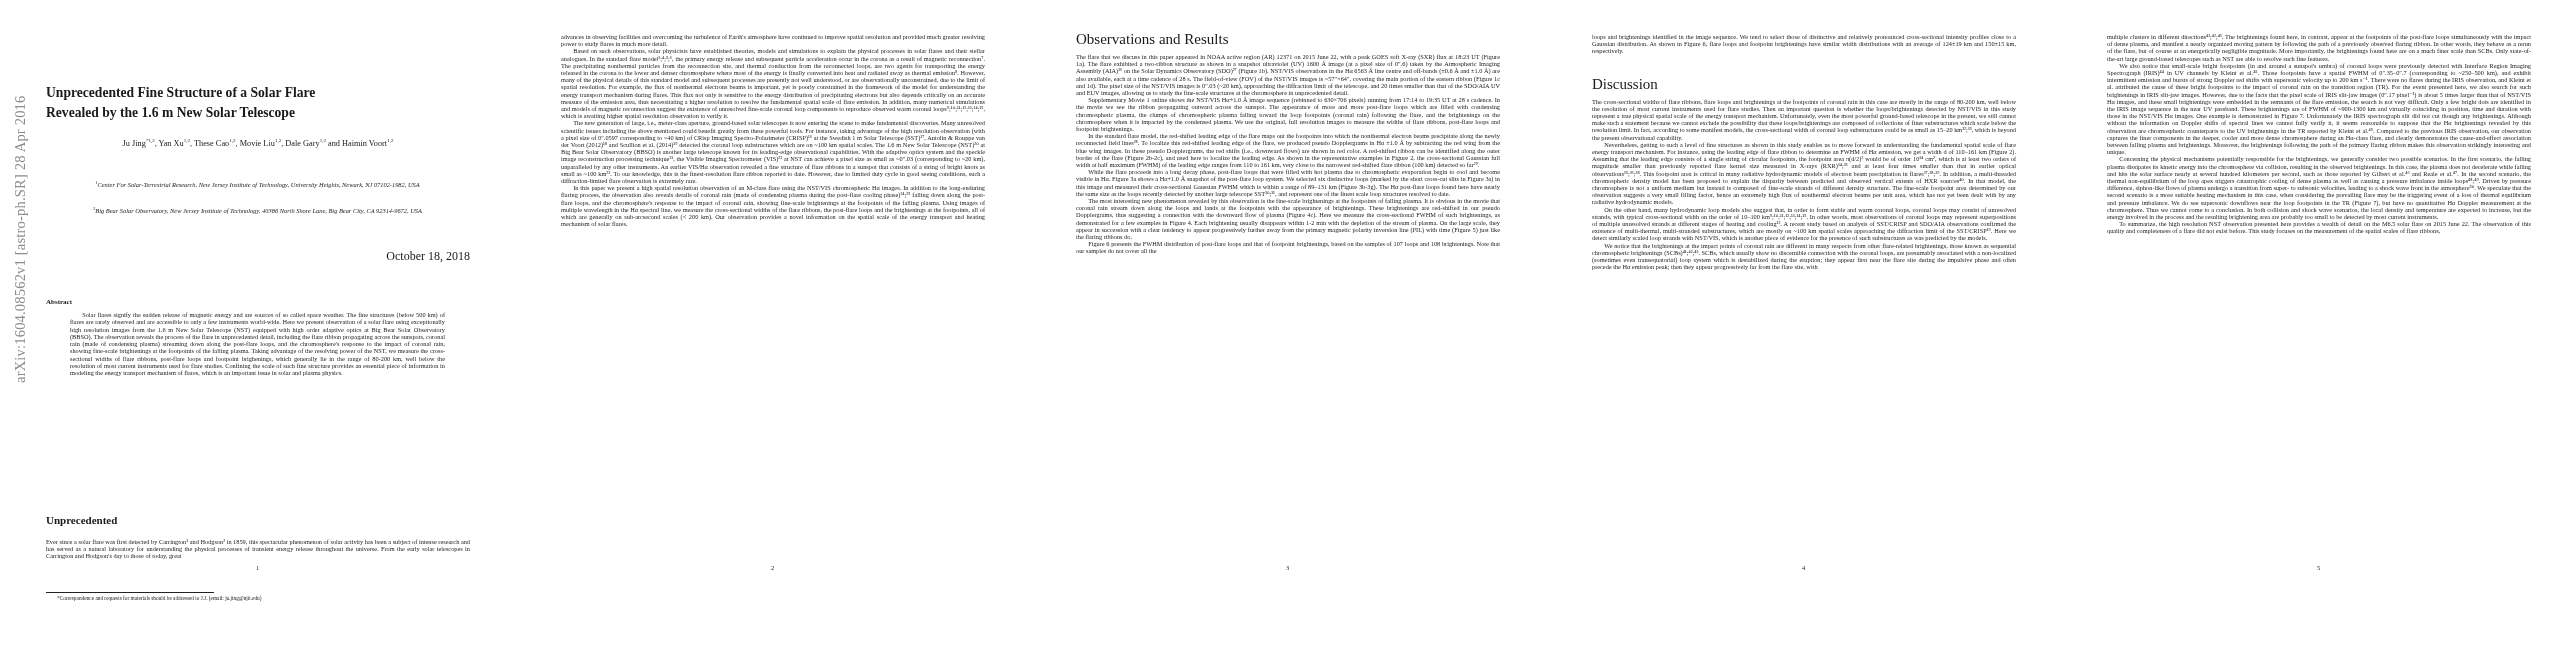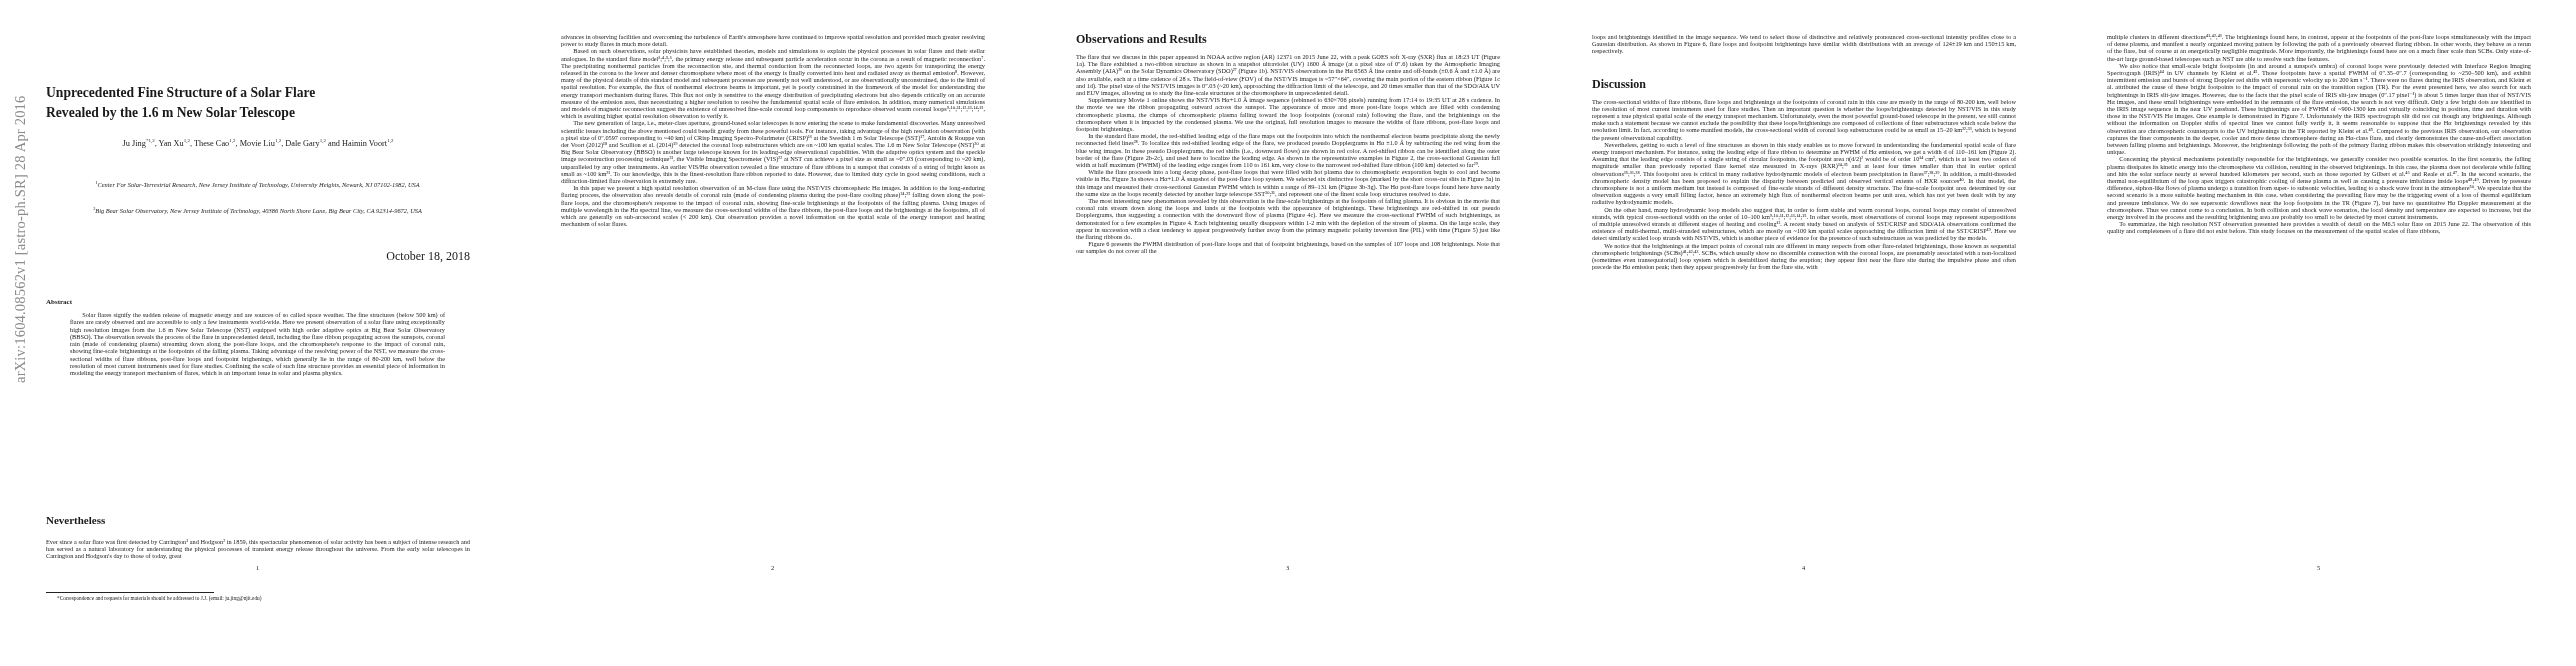--- a/index.html
+++ b/index.html
@@ -1,21 +1,21 @@
 <!DOCTYPE html>
 <html style="font-size:9px"><head>
 <meta charset="utf-8">
 <style>
   html, body { margin:0; padding:0; background:#ffffff; }
   body { width:2576px; height:667px; overflow:hidden; position:relative; font-family:"Liberation Serif","DejaVu Serif",serif; color:#1a1a1a; }
   .page { position:absolute; top:0; width:515px; height:667px; background:#fff; }
   .textblock { position:absolute; left:46px; width:424px; top:33px; font-size:6.3px; line-height:7.2px; text-align:justify; hyphens:auto; }
   .para { margin:0; text-indent:12.2px; }
   .para.noindent { text-indent:0; }
-  .section-heading { font-weight:bold; font-size:12px; line-height:13.3px; margin:9px 0 6.7px 0; text-indent:0; }
+  .section-heading { font-weight:normal; font-size:15px; line-height:13.3px; margin:9px 0 6.7px 0; text-indent:0; }
   .section-heading.first { margin-top:0; }
   .pagenum { position:absolute; top:564px; left:0; width:515px; text-align:center; font-size:6.4px; }
   
   .arxiv-stamp { position:absolute; left:12.2px; top:383px; transform-origin:left top; transform:rotate(-90deg); font-size:14.5px; color:#8c8c8c; white-space:nowrap; letter-spacing:0.2px; }
   .title { position:absolute; top:83px; left:46px; width:424px; text-align:left; font-weight:bold; font-size:13.6px; line-height:20px; }
   .authors { position:absolute; top:138px; left:46px; width:424px; text-align:center; font-size:8.3px; line-height:11.7px; }
   .authors sup { font-size:5px; }
   .affil { position:absolute; left:39px; width:437px; text-align:center; font-style:italic; font-size:6.4px; line-height:7.2px; }
   .affil sup { font-size:4.4px; font-style:normal; }
   .date { position:absolute; top:249px; left:46px; width:424px; text-align:right; font-size:12px; }
@@ -43,21 +43,21 @@
     <span><span>Movie Liu</span><sup>1,2</sup></span>,
     <span><span>Dale Gary</span><sup>1,2</sup></span> and
     <span><span>Haimin Voort</span><sup>1,2</sup></span>
   </div>
   <div class="affil" style="top:181px;"><sup>1</sup><span>Center For Solar-Terrestrial Research, New Jersey Institute of Technology, University Heights, Newark, NJ 07102-1982, USA</span></div>
   <div class="affil" style="top:207px;"><sup>2</sup><span>Big Bear Solar Observatory, New Jersey Institute of Technology, 40386 North Shore Lane, Big Bear City, CA 92314-9672, USA</span></div>
   <div class="date">October 18, 2018</div>
   <div class="abstract-heading">Abstract</div>
 
   <div class="abstract" style="left: 70px; width: 375px;">Solar flares signify the sudden release of magnetic energy and are sources of so called space weather. The fine structures (below 500 km) of flares are rarely observed and are accessible to only a few instruments world-wide. Here we present observation of a solar flare using exceptionally high resolution images from the 1.6 m New Solar Telescope (NST) equipped with high order adaptive optics at Big Bear Solar Observatory (BBSO). The observation reveals the process of the flare in unprecedented detail, including the flare ribbon propagating across the sunspots, coronal rain (made of condensing plasma) streaming down along the post-flare loops, and the chromosphere's response to the impact of coronal rain, showing fine-scale brightenings at the footpoints of the falling plasma. Taking advantage of the resolving power of the NST, we measure the cross-sectional widths of flare ribbons, post-flare loops and footpoint brighenings, which generally lie in the range of 80-200 km, well below the resolution of most current instruments used for flare studies. Confining the scale of such fine structure provides an essential piece of information in modeling the energy transport mechanism of flares, which is an important issue in solar and plasma physics.</div>
-  <div class="intro-heading">Nevertheless</div>
+  <div class="intro-heading">Unprecedented</div>
   <div class="intro-text">Ever since a solar flare was first detected by Carrington¹ and Hodgson² in 1859, this spectacular phenomenon of solar activity has been a subject of intense research and has served as a natural laboratory for understanding the physical processes of transient energy release throughout the universe. From the early solar telescopes in Carrington and Hodgson's day to those of today, great</div>
   <div class="footnote-rule"></div>
   <div class="footnote">*Correspondence and requests for materials should be addressed to J.J. (email: ju.jing@njit.edu)</div>
   <div class="pagenum">1</div>
 </div>
 
 <div class="page p2" style="left:515px;">
   <div class="textblock">
     <p class="para noindent">advances in observing facilities and overcoming the turbulence of Earth's atmosphere have continued to improve spatial resolution and provided much greater resolving power to study flares in much more detail.</p>
     <p class="para">Based on such observations, solar physicists have established theories, models and simulations to explain the physical processes in solar flares and their stellar analogues. In the standard flare model³;⁴;⁵;⁶, the primary energy release and subsequent particle acceleration occur in the corona as a result of magnetic reconnection⁷. The precipitating nonthermal particles from the reconnection site, and thermal conduction from the reconnected loops, are two agents for transporting the energy released in the corona to the lower and denser chromosphere where most of the energy is finally converted into heat and radiated away as thermal emission⁸. However, many of the physical details of this standard model and subsequent processes are presently not well understood, or are observationally unconstrained, due to the limit of spatial resolution. For example, the flux of nonthermal electrons beams is important, yet is poorly constrained in the framework of the model for understanding the energy transport mechanism during flares. This flux not only is sensitive to the energy distribution of precipitating electrons but also depends critically on an accurate measure of the emission area, thus necessitating a higher resolution to resolve the fundamental spatial scale of flare emission. In addition, many numerical simulations and models of magnetic reconnection suggest the existence of unresolved fine-scale coronal loop components to reproduce observed warm coronal loops⁹;¹⁰;¹¹;¹²;¹³;¹⁴;¹⁵, which is awaiting higher spatial resolution observation to verify it.</p>

